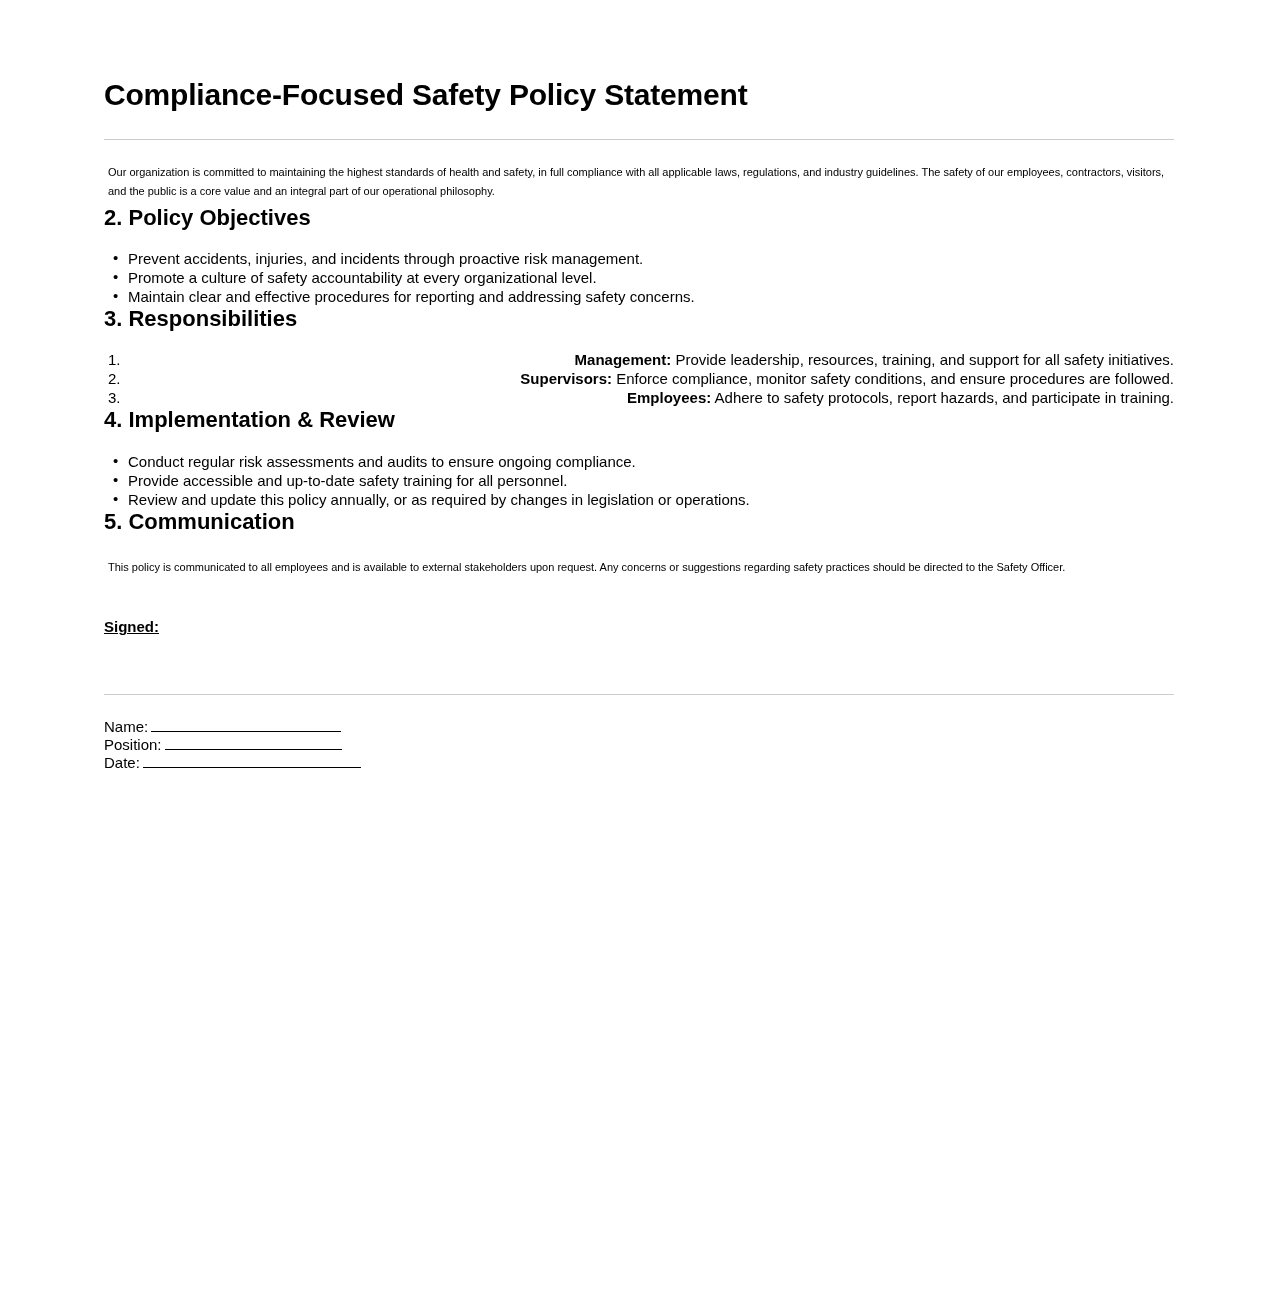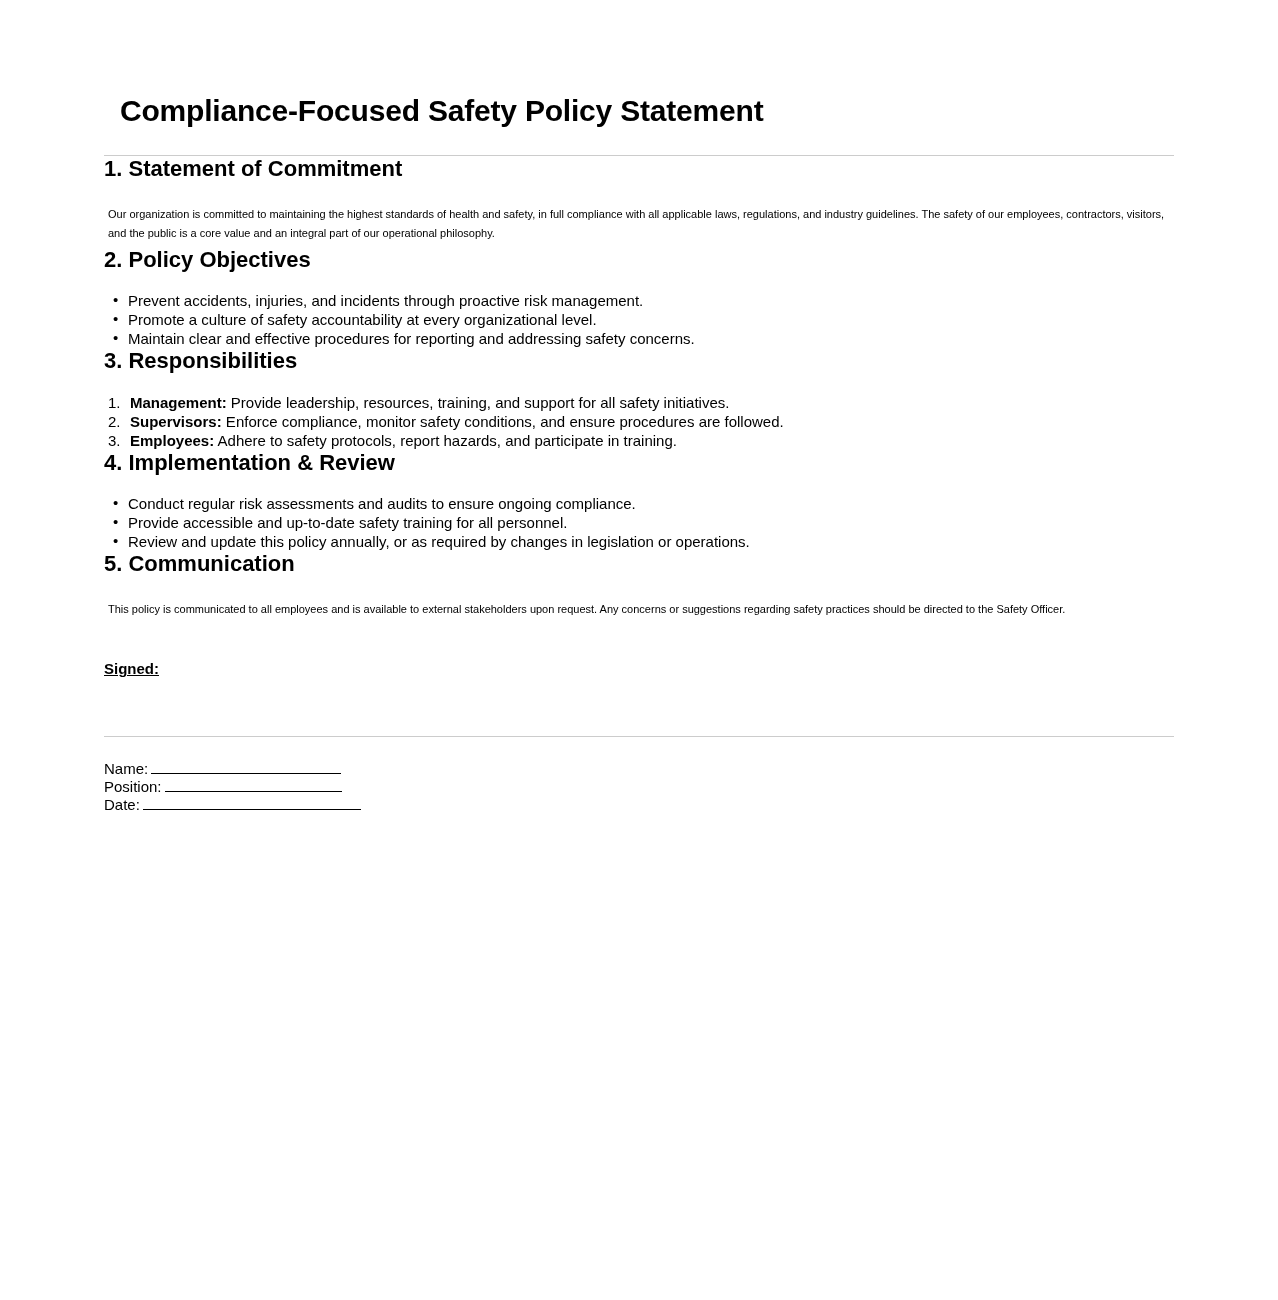--- a/index.html
+++ b/index.html
@@ -22,21 +22,21 @@
     margin: 0 104px 0 104px;
     width: 1070px;
   }
 
   
   .doc-title {
     font-size: 30px;
     font-weight: bold;
     line-height: 1.15;
     letter-spacing: -0.2px;
-    margin: 16px;
+    margin: 0;
     padding-top: 78px;
   }
   .rule {
     border: 0;
     border-top: 1px solid #cccccc;
     margin: 0;
     height: 0;
   }
   .rule-top {
     margin-top: 26px;
@@ -95,20 +95,21 @@
     padding-top: 18px;
     padding-left: 0;
     list-style: none;
     counter-reset: respitem;
   }
   ol.num-list li {
     position: relative;
     padding-left: 26px;
     margin: 0;
     counter-increment: respitem;
+    text-align: right;
   }
   ol.num-list li::before {
     content: counter(respitem) ".";
     position: absolute;
     left: 4px;
     top: 0;
     font-size: 15px;
     line-height: 19px;
   }
   .li-label {
@@ -152,21 +153,20 @@
 </head>
 <body>
 
 <div class="page">
   <div class="doc">
 
     <h1 class="doc-title">Compliance-Focused Safety Policy Statement</h1>
 
     <hr class="rule rule-top">
 
-    <h2 class="section-heading sec-1">1. Statement of Commitment</h2>
     <p class="body-text">Our organization is committed to maintaining the highest standards of health and safety, in full compliance with all applicable laws, regulations, and industry guidelines. The safety of our employees, contractors, visitors, and the public is a core value and an integral part of our operational philosophy.</p>
 
     <h2 class="section-heading sec-n">2. Policy Objectives</h2>
     <ul class="bullet-list">
       <li>Prevent accidents, injuries, and incidents through proactive risk management.</li>
       <li>Promote a culture of safety accountability at every organizational level.</li>
       <li>Maintain clear and effective procedures for reporting and addressing safety concerns.</li>
     </ul>
 
     <h2 class="section-heading sec-n">3. Responsibilities</h2>

